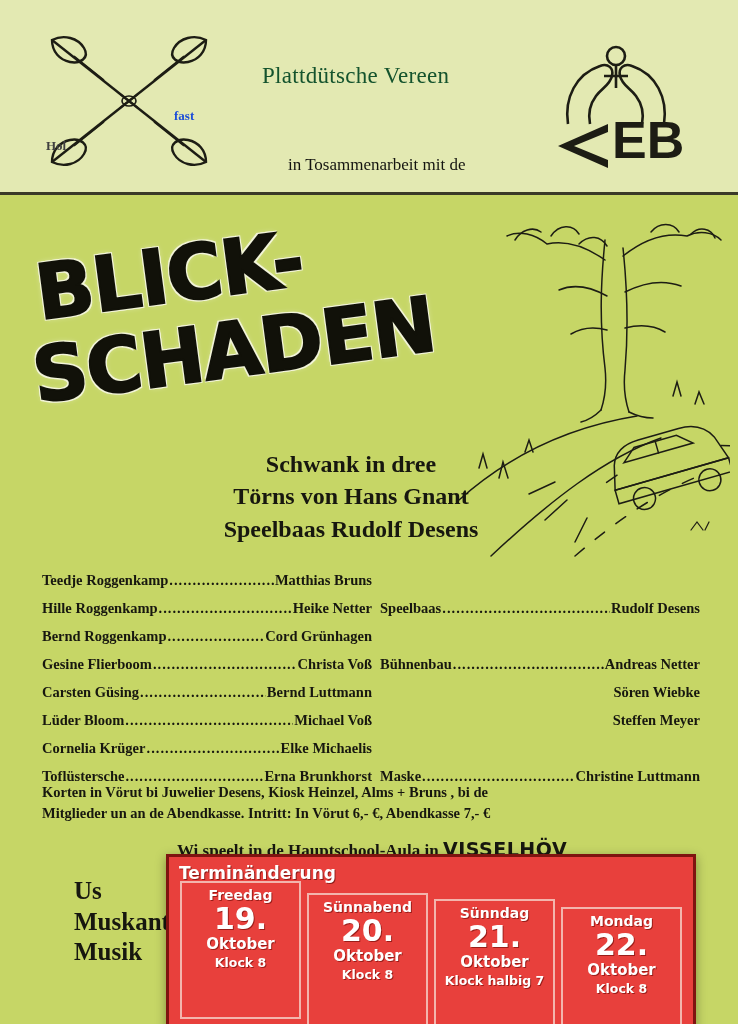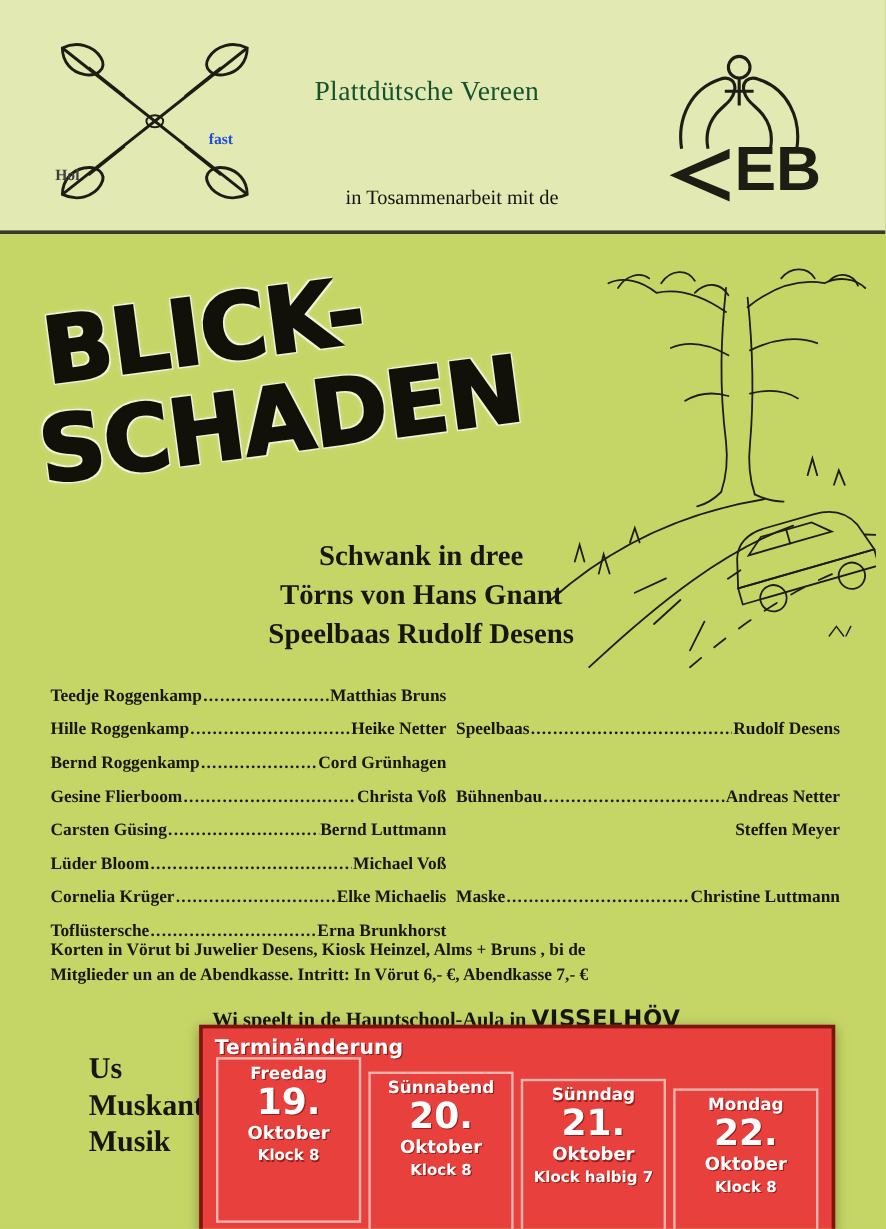--- a/index.html
+++ b/index.html
@@ -421,20 +421,23 @@
           <span class="dots">............................................................</span>
           <span class="name">Rudolf Desens</span>
         </div>
         <div class="cast-row spacer"></div>
         <div class="cast-row">
           <span class="role">Bühnenbau</span>
           <span class="dots">............................................................</span>
           <span class="name">Andreas Netter</span>
         </div>
         <div class="cast-row right-only">
+          <span class="name">Sören Wiebke</span>
+        </div>
+        <div class="cast-row right-only">
           <span class="name">Steffen Meyer</span>
         </div>
         <div class="cast-row spacer"></div>
         <div class="cast-row">
           <span class="role">Maske</span>
           <span class="dots">............................................................</span>
           <span class="name">Christine Luttmann</span>
         </div>
       </div>
   </div>

